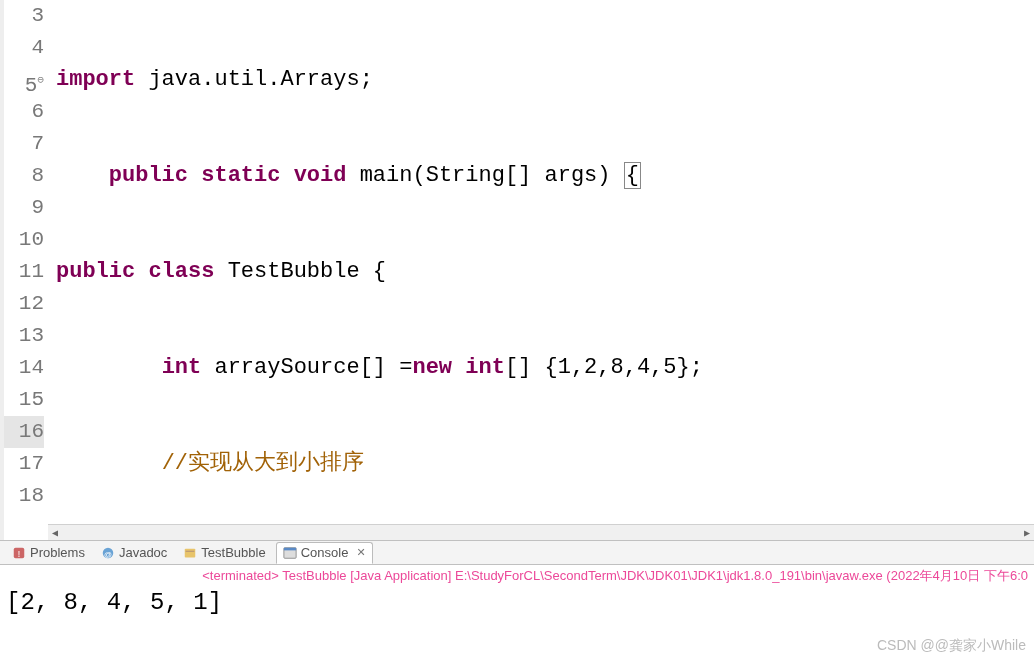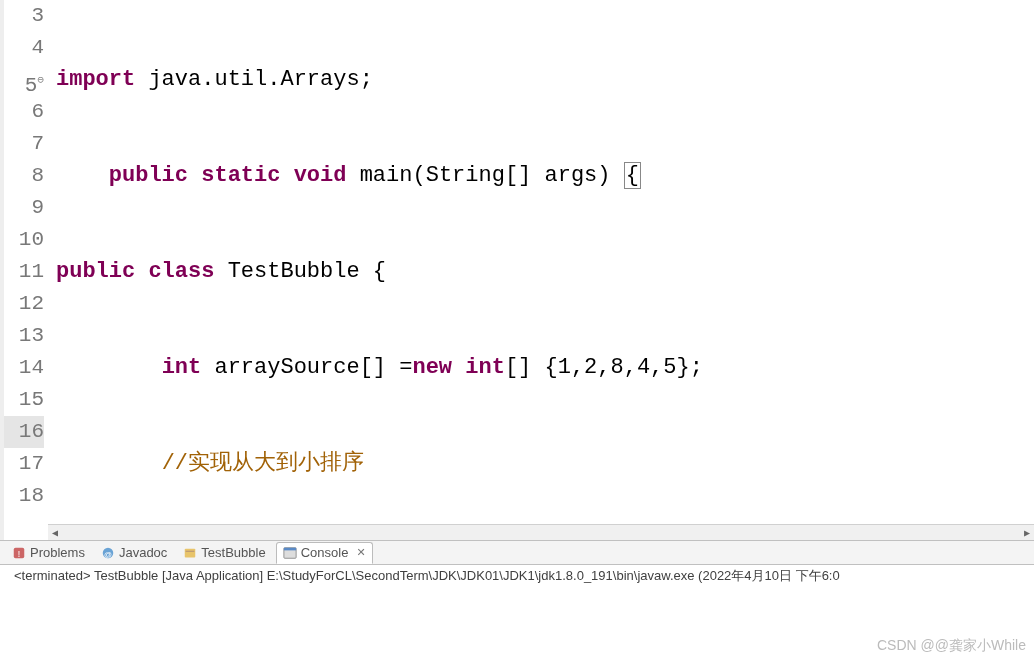--- a/index.html
+++ b/index.html
@@ -86,25 +86,26 @@
   .tab .x { color:#777; font-size:11px; margin-left:4px;}
   .tab .ic { width:14px;height:14px; }
   .console-panel {
     border-top: 1px solid #c0c0c0;
     background: #fff;
     font-family: "Segoe UI", Tahoma, sans-serif;
     font-size: 13px;
     height: 95px;
   }
   .console-head {
-    color: #404040;
-    padding: 2px 14px;
+    color: #ec4899;
+    padding: 2px 6px;
     white-space: nowrap;
     overflow: hidden;
     font-size: 13px;
+    text-align: right;
   }
   .console-out {
     font-family: Consolas, "Courier New", monospace;
     font-size: 24px;
     color: #000;
     padding: 2px 6px 6px 6px;
   }
   .watermark {
     position: absolute;
     right: 8px;
@@ -194,15 +195,16 @@
         <rect x="1" y="2" width="14" height="12" fill="#ddd" stroke="#888" rx="1"></rect>
         <rect x="1" y="2" width="14" height="3" fill="#5a8ac6"></rect>
       </svg>
     <span>Console</span>
     <span class="x">✕</span>
   </div>
 </div>
 
 <div class="console-panel">
   <div class="console-head">&lt;terminated&gt; TestBubble [Java Application] E:\StudyForCL\SecondTerm\JDK\JDK01\JDK1\jdk1.8.0_191\bin\javaw.exe (2022年4月10日 下午6:0</div>
+  <div class="console-out">[2, 8, 4, 5, 1]</div>
 </div>
 
 <div class="watermark">CSDN @@龚家小While</div>
 
 </body></html>

